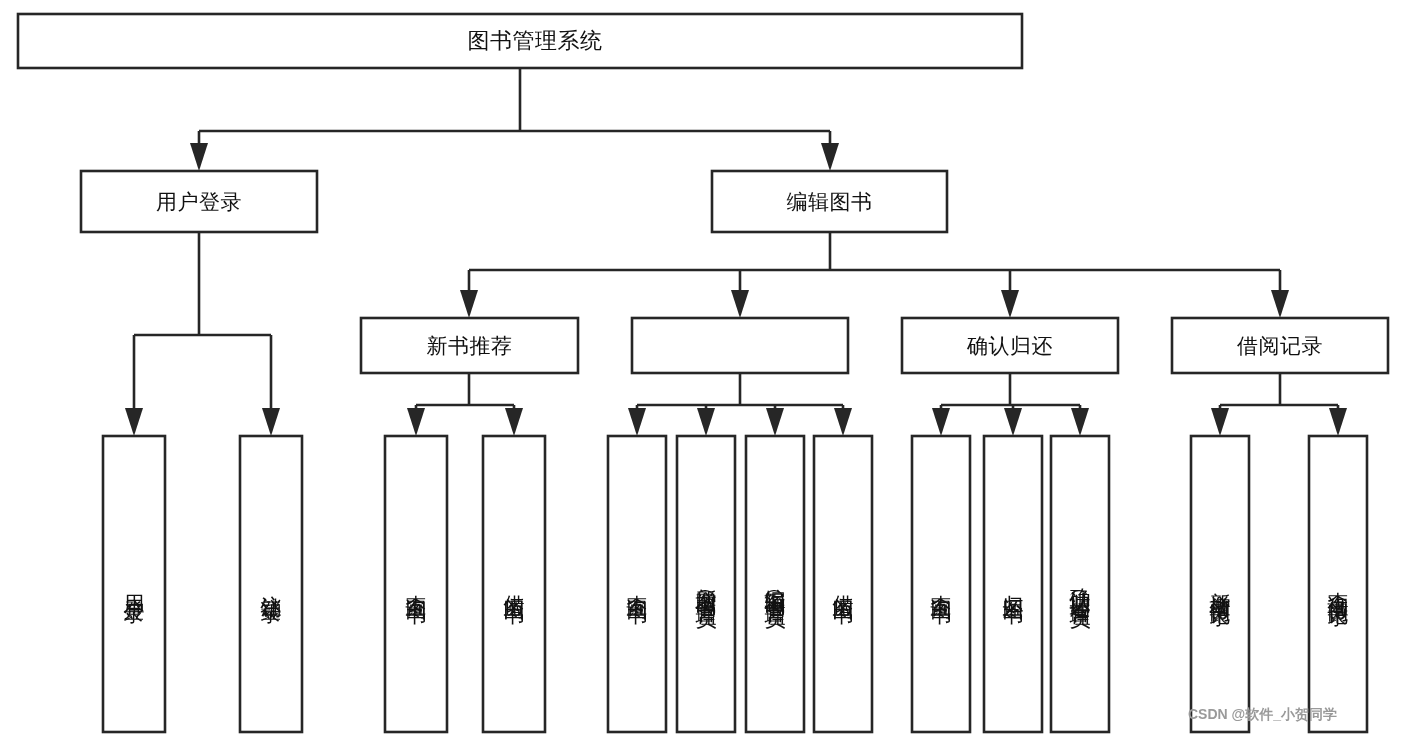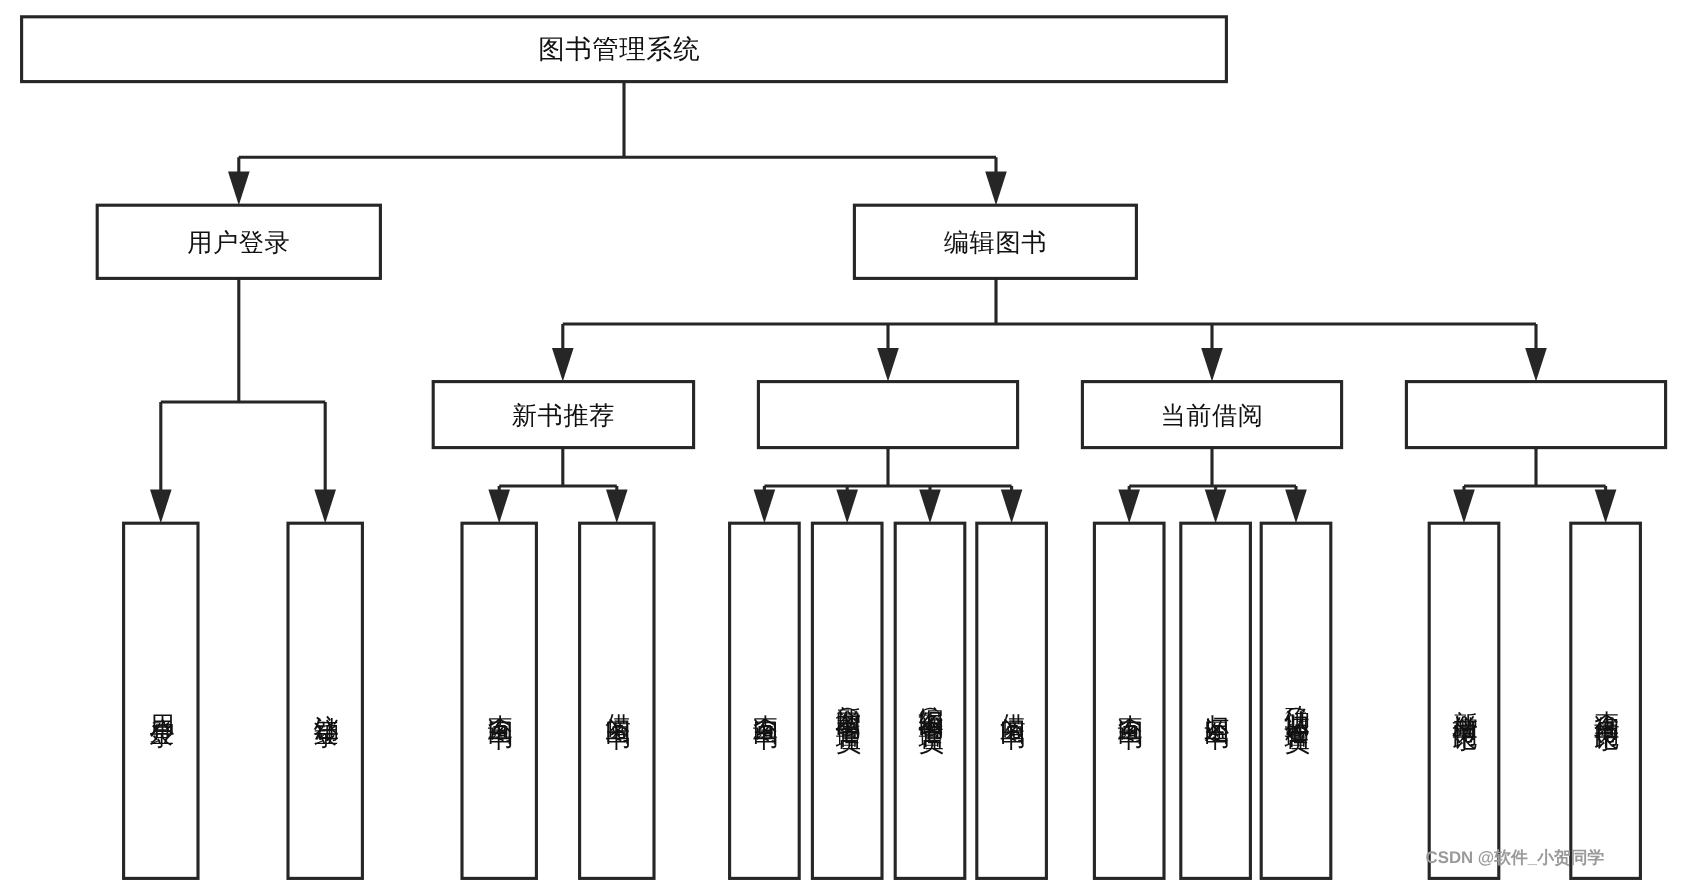--- a/index.html
+++ b/index.html
@@ -167,27 +167,28 @@
     <polygon class="arrow-head" points="1080,436 1071,408 1089,408"></polygon>
 
     <path class="connector" d="M 1280 373 L 1280 405"></path>
     <path class="connector" d="M 1220 405 L 1338 405"></path>
     <path class="connector" d="M 1220 405 L 1220 415"></path>
     <path class="connector" d="M 1338 405 L 1338 415"></path>
     <polygon class="arrow-head" points="1220,436 1211,408 1229,408"></polygon>
     <polygon class="arrow-head" points="1338,436 1329,408 1347,408"></polygon>
   </svg>
 
-  <div class="node-label-h root-label" style="left:14px; top:14px; width:1004px; height:54px;">图书管理系统</div>
+  <div class="node-label-h root-label" style="left:33px; top:14px; width:1004px; height:54px;">图书管理系统</div>
 
   <div class="node-label-h" style="left:81px; top:171px; width:236px; height:61px;">用户登录</div>
   <div class="node-label-h" style="left:712px; top:171px; width:235px; height:61px;">编辑图书</div>
 
   <div class="node-label-h" style="left:361px; top:318px; width:217px; height:55px;">新书推荐</div>
-  <div class="node-label-h" style="left:902px; top:318px; width:216px; height:55px;">当前借阅</div>
+  <div class="node-label-h" style="left:902px; top:318px; width:216px; height:55px;">确认归还</div>
+  <div class="node-label-h" style="left:1172px; top:318px; width:216px; height:55px;">借阅记录</div>
 
   <div class="node-label-v" style="left:103px; top:436px; width:62px; height:296px;">用户登录</div>
   <div class="node-label-v" style="left:240px; top:436px; width:62px; height:296px;">注销登录</div>
 
   <div class="node-label-v" style="left:385px; top:436px; width:62px; height:296px;">查询图书</div>
   <div class="node-label-v" style="left:483px; top:436px; width:62px; height:296px;">借阅图书</div>
 
   <div class="node-label-v" style="left:608px; top:436px; width:58px; height:296px;">查询图书</div>
   <div class="node-label-v" style="left:677px; top:436px; width:58px; height:296px;">新增图书（管理员）</div>
   <div class="node-label-v" style="left:746px; top:436px; width:58px; height:296px;">编辑图书（管理员）</div>

